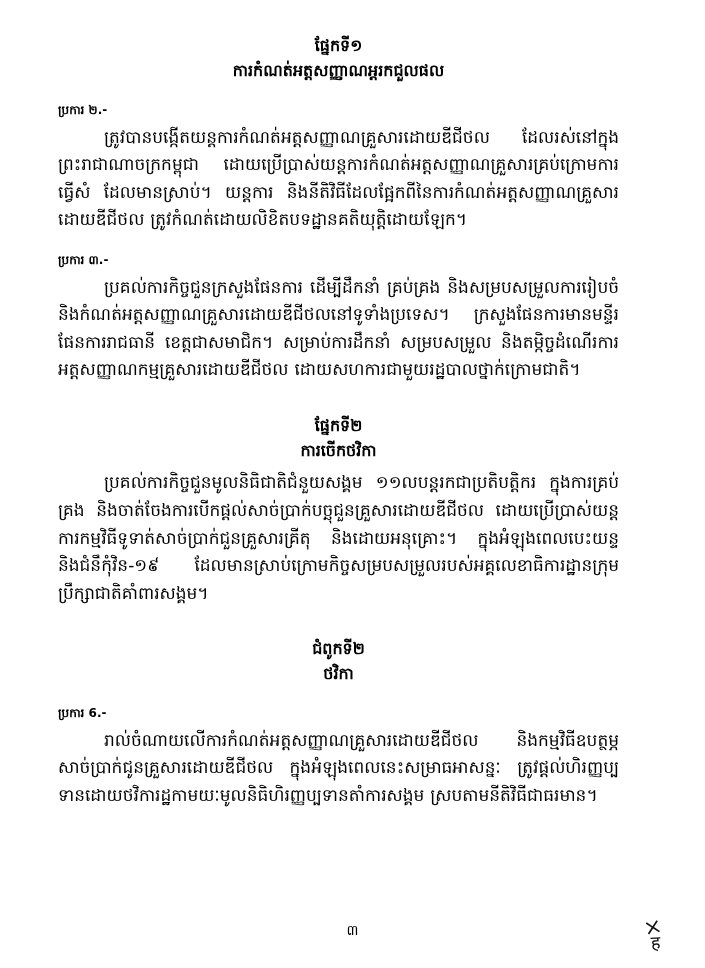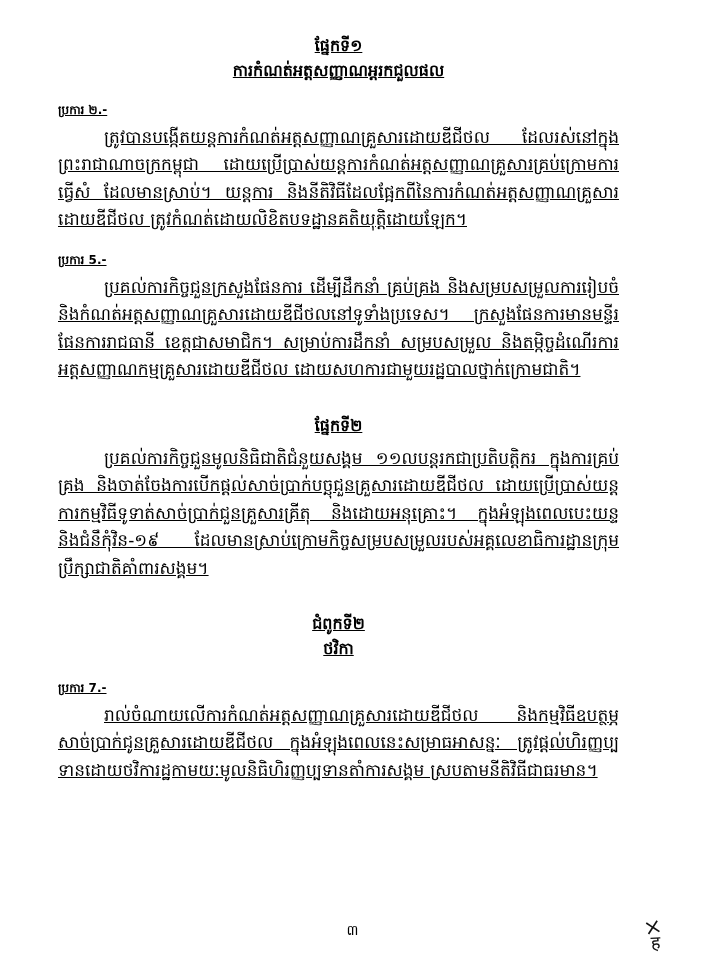--- a/index.html
+++ b/index.html
@@ -14,21 +14,20 @@
     color: #000000;
     position: relative;
     overflow: hidden;
   }
   .page {
     width: 705px;
     height: 968px;
     position: relative;
     box-sizing: border-box;
     padding: 34px 86px 20px 58px;
-    text-decoration: underline;
   }
   .section-heading {
     text-align: center;
     font-weight: bold;
     font-size: 16px;
     line-height: 1.55;
     letter-spacing: 0px;
   }
   .article-label {
     font-weight: bold;
@@ -84,35 +83,36 @@
 <div class="page">
 
   <div class="heading-block first">
     <div class="section-heading">ផ្នែកទី១</div>
     <div class="section-heading">ការកំណត់អត្តសញ្ញាណអ្តរកជួលផល</div>
   </div>
 
   <div class="article-label">ប្រការ ២.-</div>
   <p class="para">ត្រូវបានបង្កើតយន្តការកំណត់អត្តសញ្ញាណគ្រួសារដោយឌីជីថល ដែលរស់នៅក្នុងព្រះរាជាណាចក្រកម្ពុជា ដោយប្រើប្រាស់យន្តការកំណត់អត្តសញ្ញាណគ្រួសារគ្រប់ក្រោមការធ្វើសំ ដែលមានស្រាប់។ យន្តការ និងនីតិវិធីដែលផ្អែកពីនៃការកំណត់អត្តសញ្ញាណគ្រួសារដោយឌីជីថល ត្រូវកំណត់ដោយលិខិតបទដ្ឋានគតិយុត្តិដោយឡែក។</p>
 
-  <div class="article-label">ប្រការ 5.-</div>
+  <div class="article-label">ប្រការ ៣.-</div>
   <p class="para">ប្រគល់ការកិច្ចជួនក្រសួងផែនការ ដើម្បីដឹកនាំ គ្រប់គ្រង និងសម្របសម្រួលការរៀបចំ និងកំណត់អត្តសញ្ញាណគ្រួសារដោយឌីជីថលនៅទូទាំងប្រទេស។ ក្រសួងផែនការមានមន្ទីរផែនការរាជធានី ខេត្តជាសមាជិក។ សម្រាប់ការដឹកនាំ សម្របសម្រួល និងតម្កិច្ចដំណើរការអត្តសញ្ញាណកម្មគ្រួសារដោយឌីជីថល ដោយសហការជាមួយរដ្ឋបាលថ្នាក់ក្រោមជាតិ។</p>
 
   <div class="heading-block">
     <div class="section-heading">ផ្នែកទី២</div>
+    <div class="section-heading">ការចេីកថវិកា</div>
   </div>
 
   <p class="para">ប្រគល់ការកិច្ចជួនមូលនិធិជាតិជំនួយសង្គម ១១លបន្តរកជាប្រតិបត្តិករ ក្នុងការគ្រប់គ្រង និងចាត់ចែងការបើកផ្តល់សាច់ប្រាក់បច្ឆុជួនគ្រួសារដោយឌីជីថល ដោយប្រើប្រាស់យន្តការកម្មវិធីទូទាត់សាច់ប្រាក់ជួនគ្រួសារគ្រីតុ និងដោយអនុគ្រោះ។ ក្នុងអំឡុងពេលបេះយន្ទនិងជំនឹកុំវិន-១៩ ដែលមានស្រាប់ក្រោមកិច្ចសម្របសម្រួលរបស់អគ្គលេខាធិការដ្ឋានក្រុមប្រឹក្សាជាតិគាំពារសង្គម។</p>
 
   <div class="heading-block">
     <div class="section-heading">ជំពូកទី២</div>
     <div class="section-heading">ថវិកា</div>
   </div>
 
-  <div class="article-label">ប្រការ 7.-</div>
+  <div class="article-label">ប្រការ 6.-</div>
   <p class="para">រាល់ចំណាយលើការកំណត់អត្តសញ្ញាណគ្រួសារដោយឌីជីថល និងកម្មវិធីឧបត្ថម្ភសាច់ប្រាក់ជូនគ្រួសារដោយឌីជីថល ក្នុងអំឡុងពេលនេះសម្រាធអាសន្នៈ ត្រូវផ្តល់ហិរញ្ញប្បទានដោយថវិការដ្ឋកាមយៈមូលនិធិហិរញ្ញប្បទានតាំការសង្គម ស្របតាមនីតិវិធីជាធរមាន។</p>
 
   <div class="page-number">៣</div>
 
   <div class="signature-mark">
     <span>×</span>
     <span class="s2">ह</span>
   </div>
 
 </div>

